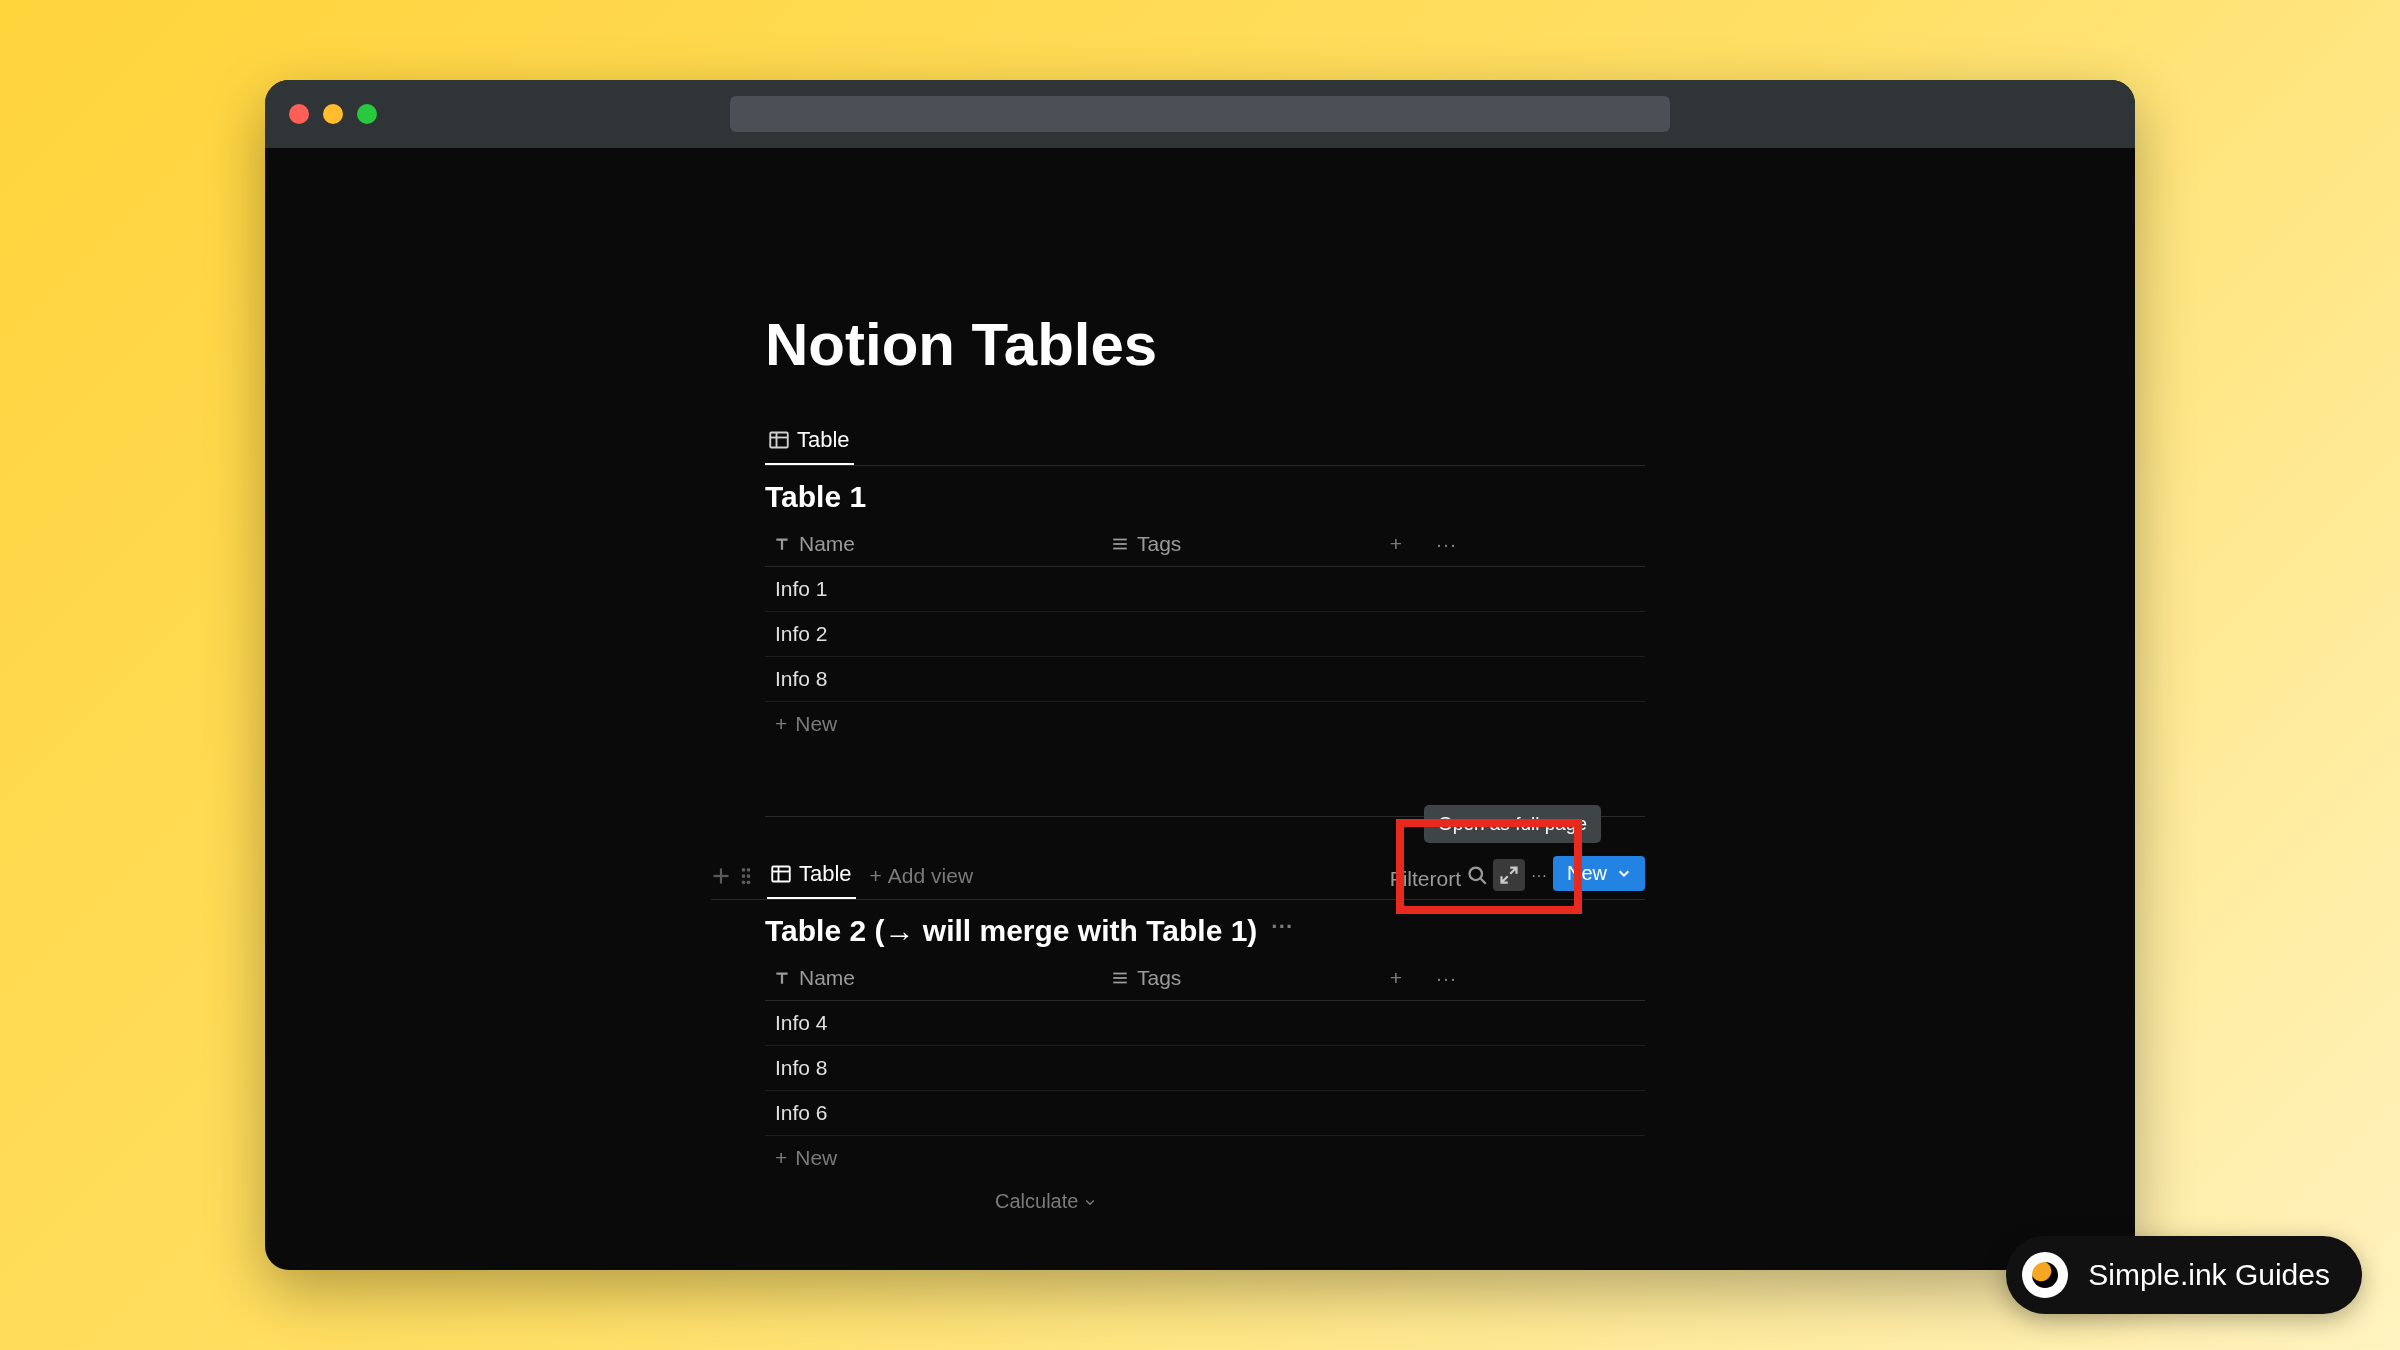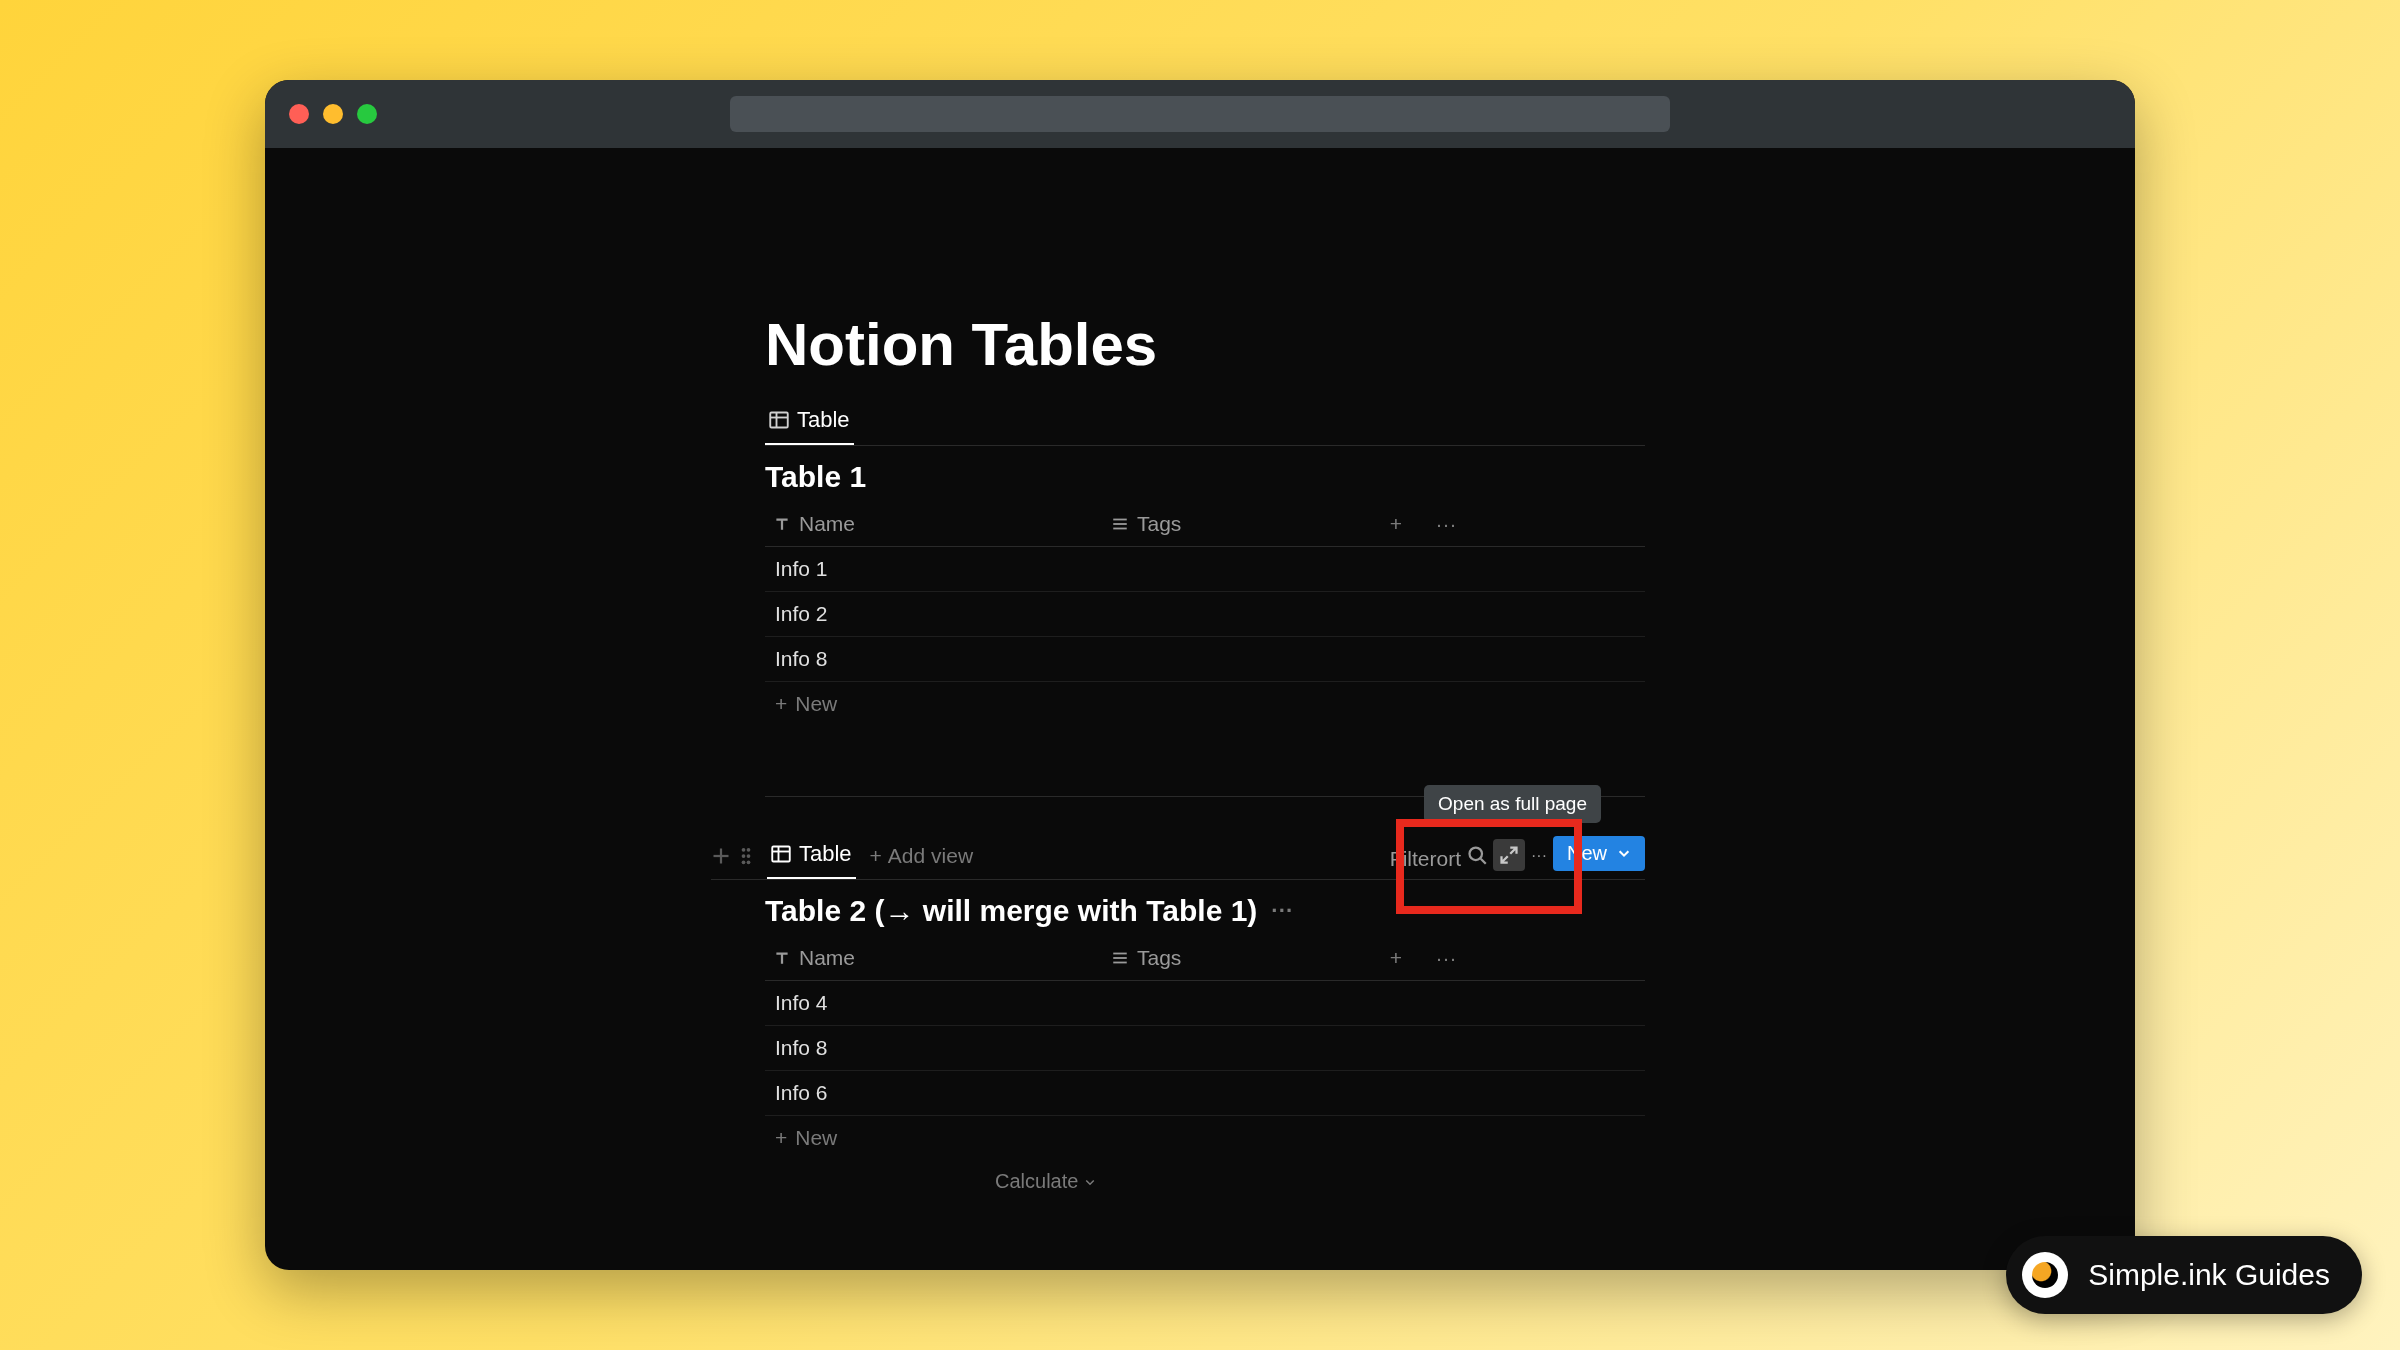--- a/index.html
+++ b/index.html
@@ -51,21 +51,21 @@
   position: absolute;
   left: 500px;
   top: 230px;
   width: 880px;
   color: #E8E8E8;
 }
 .page-title {
   font-size: 60px;
   font-weight: 700;
   color: #fff;
-  margin-bottom: 20px;
+  margin-bottom: 40px;
 }
 .tabs {
   display: flex;
   border-bottom: 1px solid #2a2a2a;
   margin-bottom: 12px;
 }
 .tab {
   display: flex;
   align-items: center;
   gap: 8px;
@@ -76,21 +76,20 @@
   cursor: pointer;
 }
 .tab.active { border-bottom-color: #fff; color: #fff; }
 .table-icon { display: inline-flex; }
 .db-title {
   font-size: 30px;
   font-weight: 600;
   color: #fff;
   margin: 14px 0 8px 0;
   display: flex;
-  align-items: center;
   gap: 14px;
 }
 .db-title .more-icon { color: #7a7a7a; font-size: 22px; }
 .table {
   width: 100%;
 }
 .thead {
   display: flex;
   border-bottom: 1px solid #2a2a2a;
   padding: 10px 0;

